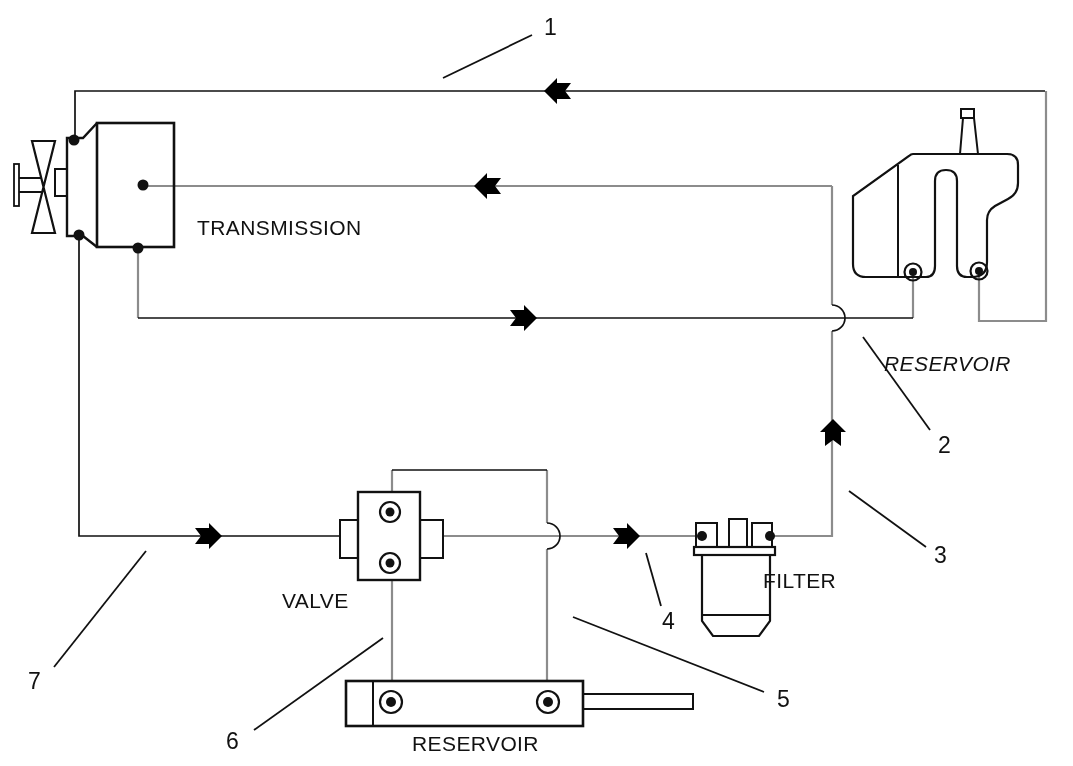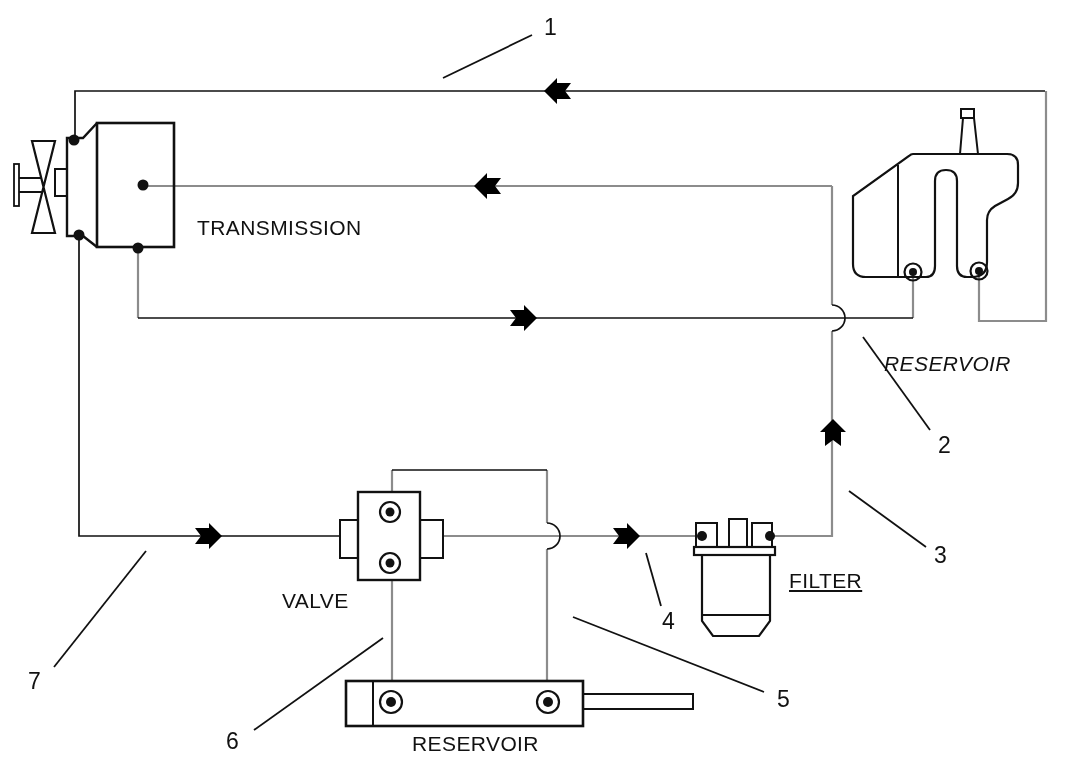--- a/index.html
+++ b/index.html
@@ -133,21 +133,21 @@
       <line x1="646" y1="553" x2="661" y2="606"></line>
       <line x1="573" y1="617" x2="764" y2="692"></line>
       <line x1="383" y1="638" x2="254" y2="730"></line>
       <line x1="54" y1="667" x2="146" y2="551"></line>
     </g>
   </svg>
 
   <div class="lbl" style="left:197px; top:216px;">TRANSMISSION</div>
   <div class="lbl" style="left:884px; top:352px;font-style:italic;">RESERVOIR</div>
   <div class="lbl" style="left:282px; top:589px;">VALVE</div>
-  <div class="lbl" style="left:789px; top:569px;text-decoration:underline;">FILTER</div>
+  <div class="lbl" style="left:763px; top:569px;">FILTER</div>
   <div class="lbl" style="left:412px; top:732px;">RESERVOIR</div>
 
   <div class="num" style="left:544px; top:14px;">1</div>
   <div class="num" style="left:938px; top:432px;">2</div>
   <div class="num" style="left:934px; top:542px;">3</div>
   <div class="num" style="left:662px; top:608px;">4</div>
   <div class="num" style="left:777px; top:686px;">5</div>
   <div class="num" style="left:226px; top:728px;">6</div>
   <div class="num" style="left:28px;  top:668px;">7</div>
 

